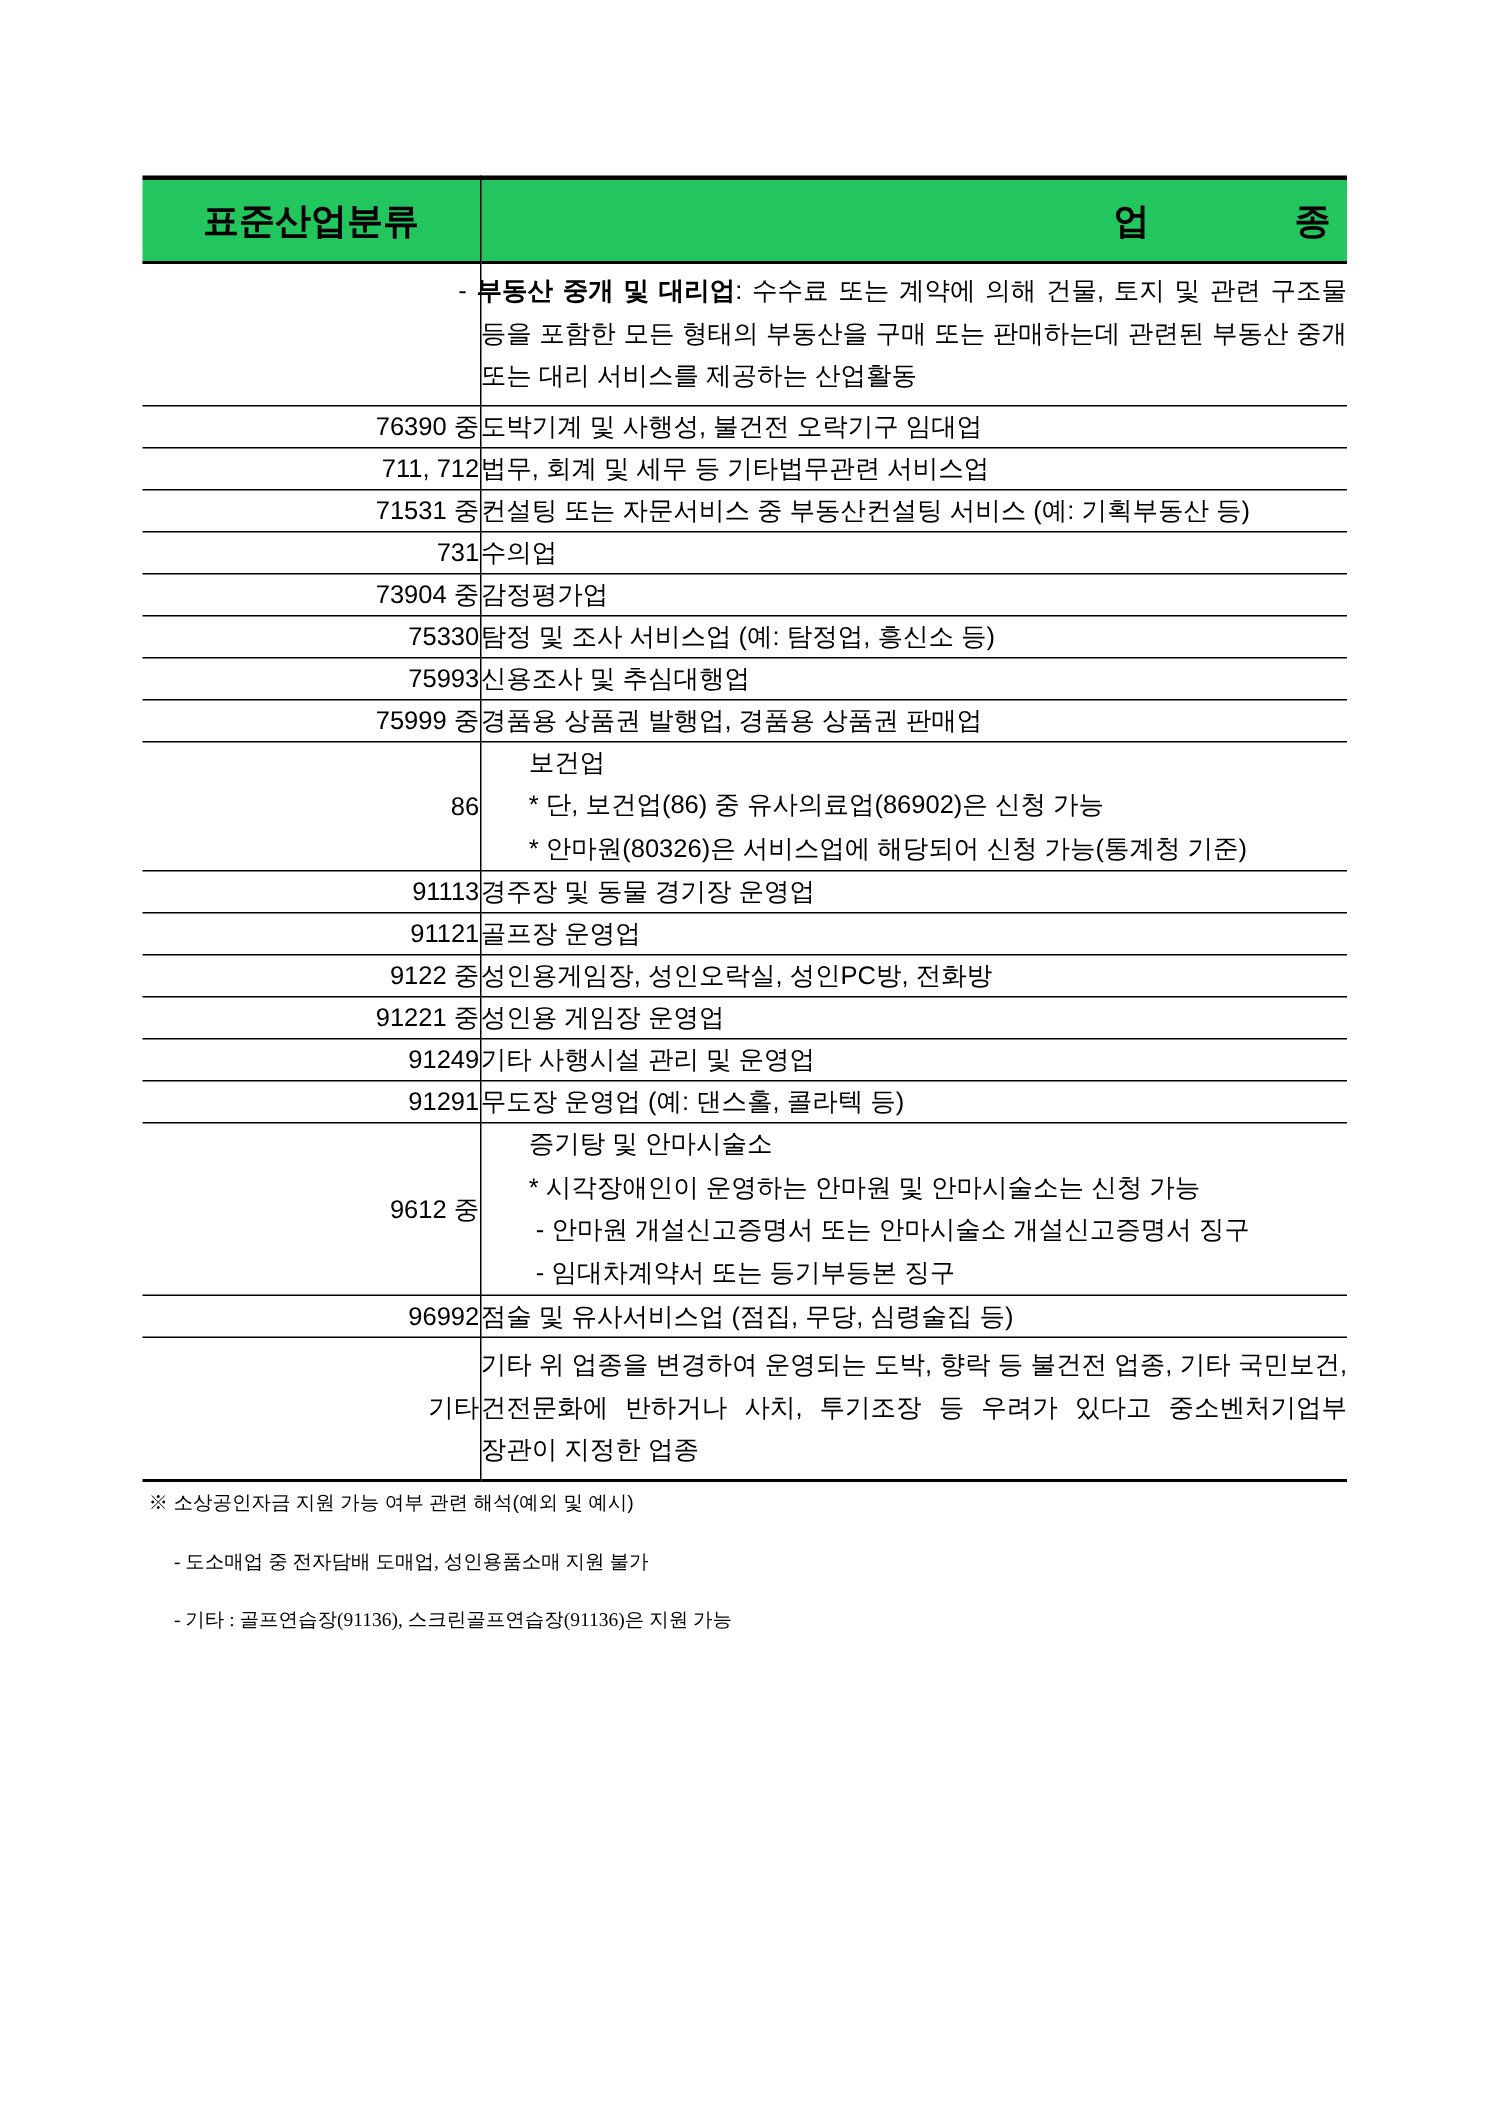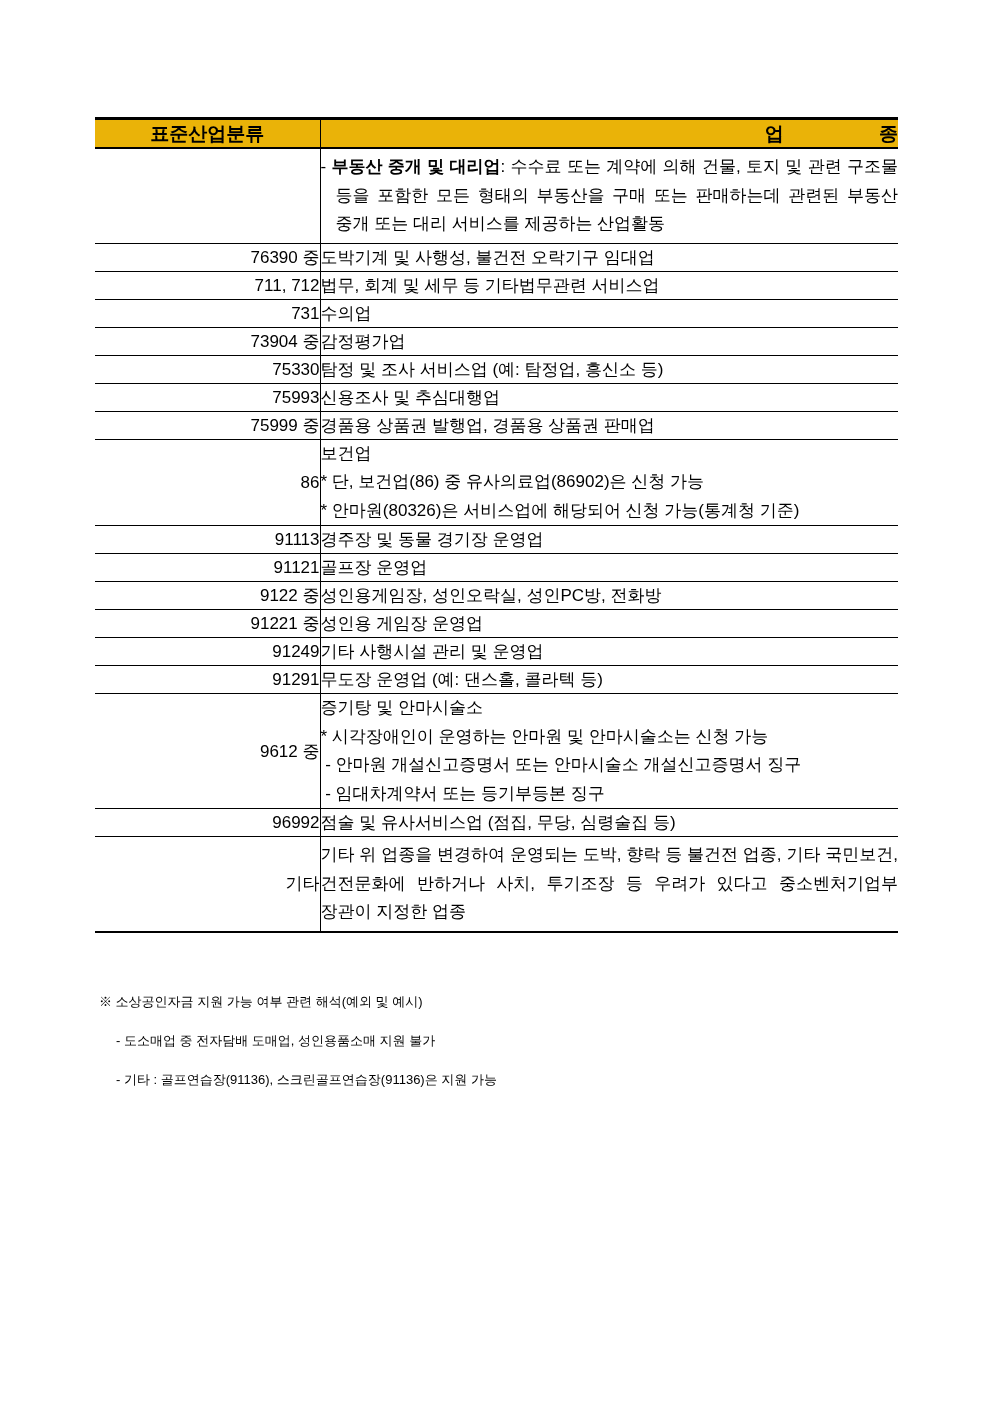--- a/index.html
+++ b/index.html
@@ -14,26 +14,26 @@
   .tbl-wrap { position: absolute; left: 95px; top: 117px; width: 803px; }
 
   table.industry {
     border-collapse: collapse;
     width: 803px;
     table-layout: fixed;
     border-top: 3px solid #000;
     font-size: 17px;
   }
   table.industry th {
-    background: #eab308;
+    background: #22c55e;
     font-weight: bold;
-    font-size: 19px;
+    font-size: 24px;
     height: 27px;
     border-bottom: 2px solid #000;
-    padding: 0;
+    padding: 11px;
   }
   th.c1 { border-right: 1.5px solid #000; text-align: center; }
   th.c2 { text-align: right; word-spacing: 90px; }
 
   table.industry td {
     border-bottom: 1.5px solid #000;
     line-height: 27px;
     vertical-align: middle;
     padding: 0;
   }
@@ -47,30 +47,30 @@
     margin-top: 24px;
   }
   td.desc {
     padding: 0 5px 0 6px;
     word-break: keep-all;
     text-align: left;
   }
   tr.single td { height: 27px; }
 
   .para { line-height: 28.5px; padding: 4px 0; }
-  .hang { padding-left: 15px; text-indent: -15px; text-align: justify; }
+  .hang { text-indent: -15px; text-align: justify; }
   .just { text-align: justify; }
   .b { font-weight: bold; }
 
   td.multi { padding-top: 1px; padding-bottom: 1px; }
-  .line { line-height: 28.5px; white-space: pre-wrap; }
+  .line { line-height: 28.5px; white-space: pre-wrap; padding-left: 32px; }
 
   .notes { position: absolute; left: 99px; top: 988px; width: 810px; font-size: 13px; }
   .note-title { line-height: 28px; margin-bottom: 11px; }
-  .note-item { line-height: 28px; margin-bottom: 11px; padding-left: 17px; }
+  .note-item { line-height: 28px; margin-bottom: 11px; padding-left: 17px; font-family: Liberation Serif, serif; }
 </style>
 </head>
 <body>
 
 <div class="page">
 
   <div class="tbl-wrap">
     <table class="industry">
       <colgroup>
           <col style="width:225px">
@@ -89,20 +89,24 @@
             <div class="para hang"><span>- </span><span class="b">부동산 중개 및 대리업</span><span>: 수수료 또는 계약에 의해 건물, 토지 및 관련 구조물 등을 포함한 모든 형태의 부동산을 구매 또는 판매하는데 관련된 부동산 중개 또는 대리 서비스를 제공하는 산업활동</span></div>
           </td>
         </tr>
         <tr class="single">
           <td class="code">76390 중</td>
           <td class="desc">도박기계 및 사행성, 불건전 오락기구 임대업</td>
         </tr>
         <tr class="single">
           <td class="code">711, 712</td>
           <td class="desc">법무, 회계 및 세무 등 기타법무관련 서비스업</td>
+        </tr>
+        <tr class="single">
+          <td class="code">71531 중</td>
+          <td class="desc">컨설팅 또는 자문서비스 중 부동산컨설팅 서비스 (예: 기획부동산 등)</td>
         </tr>
         <tr class="single">
           <td class="code">731</td>
           <td class="desc">수의업</td>
         </tr>
         <tr class="single">
           <td class="code">73904 중</td>
           <td class="desc">감정평가업</td>
         </tr>
         <tr class="single">

